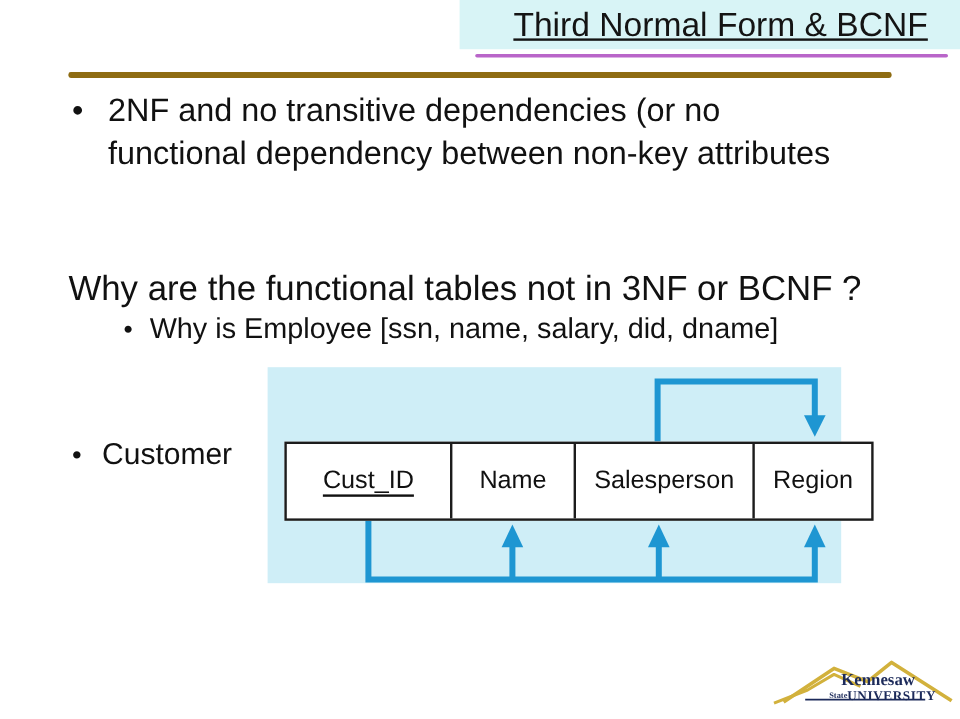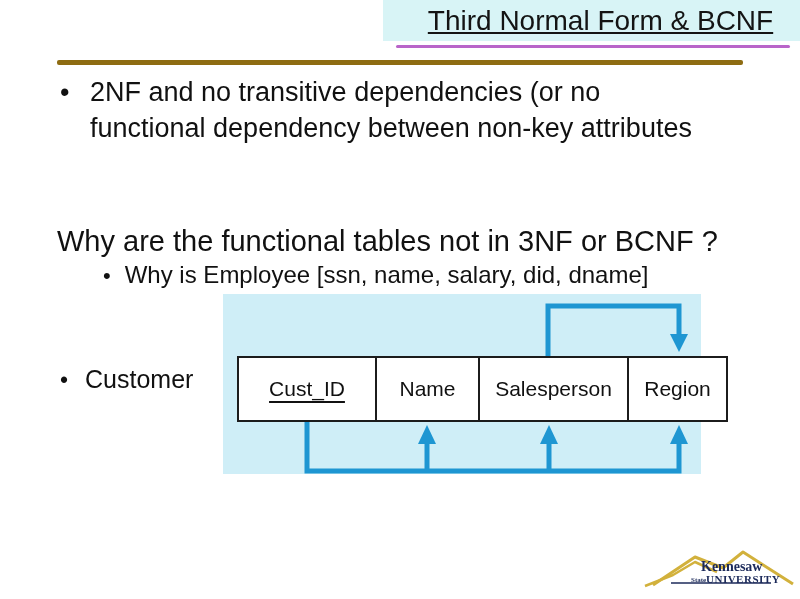--- a/index.html
+++ b/index.html
@@ -28,21 +28,21 @@
   
   .question{position:absolute;left:57px;top:224px;font-size:29px;line-height:34px;white-space:nowrap;}
   
   .b2{position:absolute;left:63px;top:260px;font-size:24px;line-height:30px;white-space:nowrap;margin-left:40px;}
   .b2 .marker{margin-right:14px;font-size:22px;}
   
   .b3{position:absolute;left:60px;top:364px;font-size:25px;line-height:31px;white-space:nowrap;}
   .b3 .marker{margin-right:17px;font-size:23px;}
   
   .diagram-panel{
-    position:absolute;left:223px;top:294px;width:478px;height:180px;background:#cfeef7;
+    position:absolute;left:223px;top:306px;width:478px;height:180px;background:#cfeef7;
   }
   .dep-table{
     position:absolute;left:14px;top:62px;width:491px;height:66px;background:#ffffff;
     border:2px solid #1c1c1c;display:flex;box-sizing:border-box;
   }
   .dep-cell{
     display:flex;align-items:center;justify-content:center;
     border-right:2px solid #1c1c1c;box-sizing:border-box;
     font-size:21px;color:#111;
     font-family:"Liberation Sans",sans-serif;

